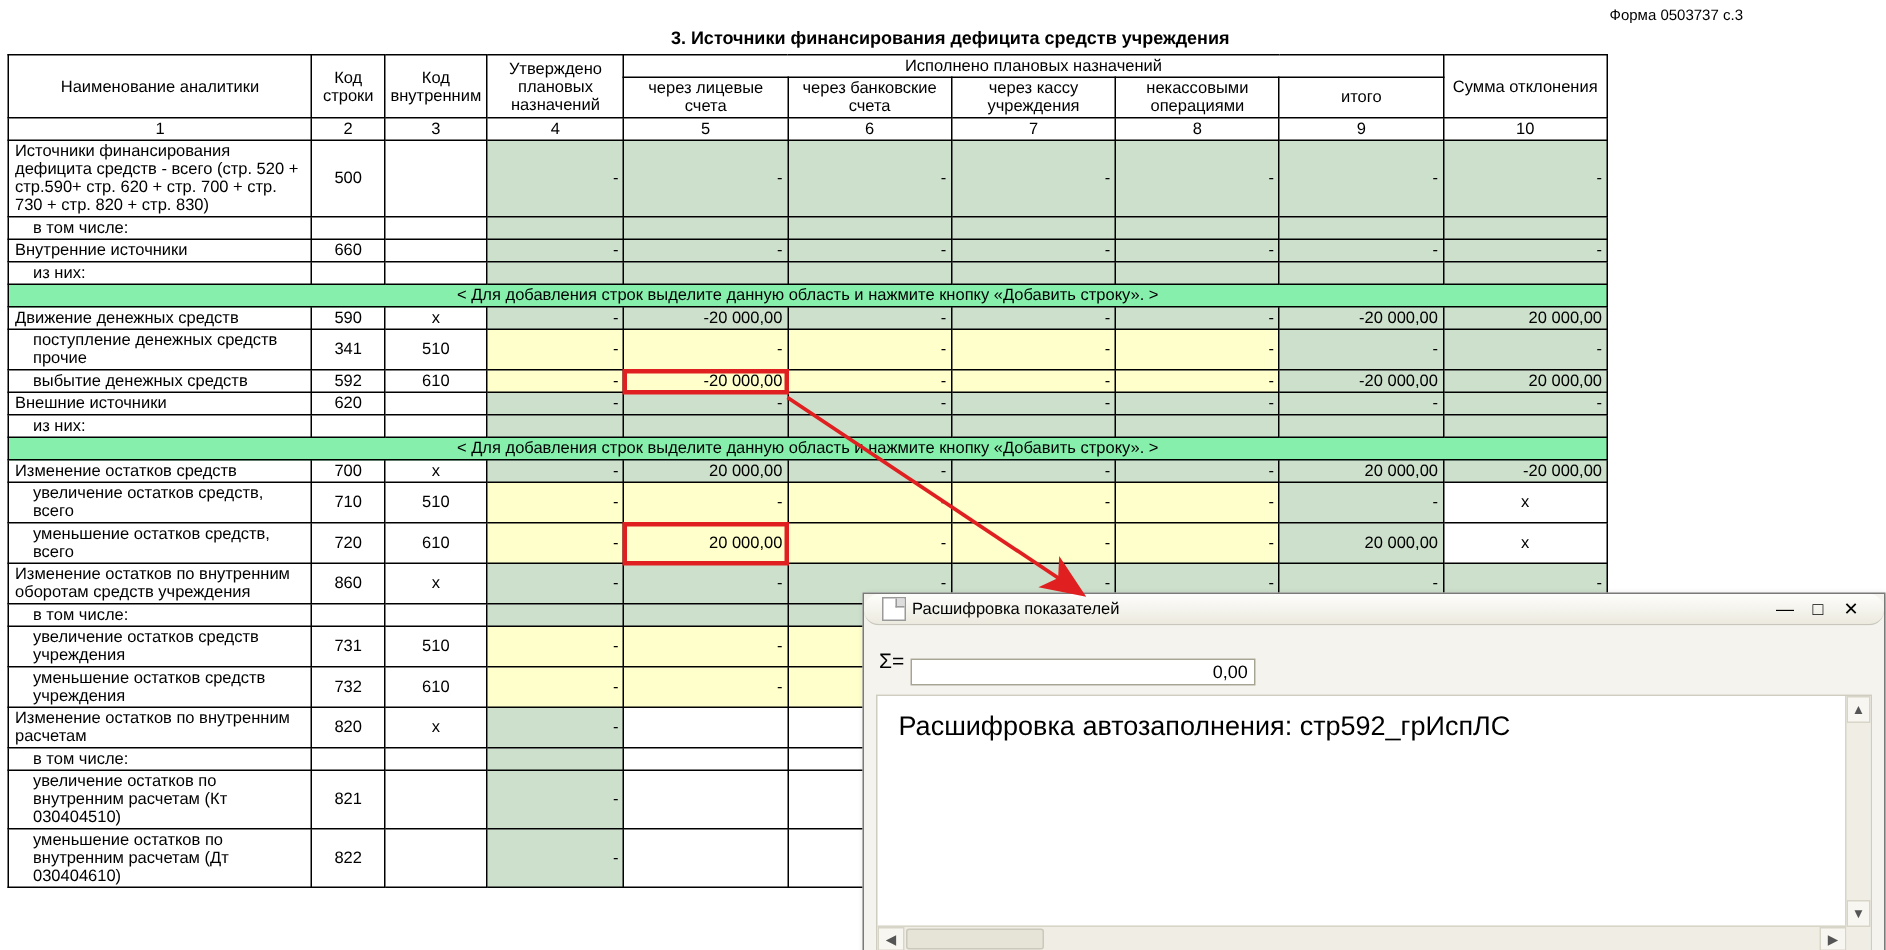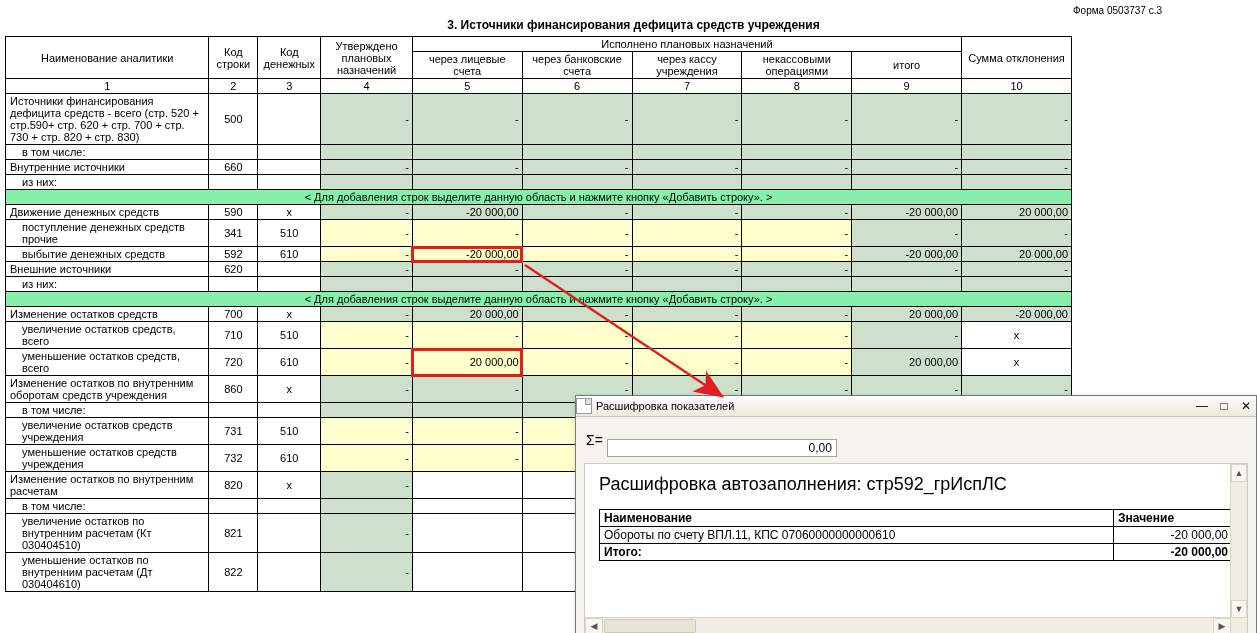--- a/index.html
+++ b/index.html
@@ -80,22 +80,23 @@
     border: 1px solid #7a7a7a;
     box-shadow: 2px 2px 5px rgba(0,0,0,0.3);
     font-size: 12px;
   }
   .titlebar {
     display: flex;
     align-items: center;
     justify-content: space-between;
     background: linear-gradient(#fdfdfb,#eceadf);
     border-bottom: 1px solid #c9c7bc;
-    padding: 2px 0;
+    padding: 2px 12px;
     font-size: 11px;
+    border-radius: 10px;
   }
   .tb-left { display:flex; align-items:center; gap:4px;}
   .doc-icon {
     width:14px;height:14px;display:inline-block;
     background:#fff;border:1px solid #9a9a9a;position:relative;
   }
   .doc-icon:before{content:"";position:absolute;right:0;top:0;width:5px;height:5px;background:#ddd;border-left:1px solid #9a9a9a;border-bottom:1px solid #9a9a9a;}
   .wbtns { display:flex; gap:2px;}
   .wbtn {
     width:18px;height:14px;display:flex;align-items:center;justify-content:center;
@@ -163,21 +164,21 @@
       <col style="width:108px">
     <col style="width:108px">
       <col style="width:108px">
       <col style="width:108px">
       <col style="width:108px">
   </colgroup>
   <thead>
     <tr>
       <th rowspan="2">Наименование аналитики</th>
       <th rowspan="2">Код строки</th>
-      <th rowspan="2">Код денежных</th>
+      <th rowspan="2">Код внутренним</th>
       <th rowspan="2">Утверждено плановых назначений</th>
       <th colspan="5">Исполнено плановых назначений</th>
       <th rowspan="2">Сумма отклонения</th>
     </tr>
     <tr>
       <th>через лицевые счета</th>
       <th>через банковские счета</th>
       <th>через кассу учреждения</th>
       <th>некассовыми операциями</th>
       <th>итого</th>
@@ -456,36 +457,20 @@
       <span class="wbtn">□</span>
       <span class="wbtn">✕</span>
     </div>
   </div>
   <div class="sigma-row">
     <span style="font-size:14px;">Σ=</span>
     <input type="text" value="0,00" style="">
   </div>
   <div class="scrollpane">
     <div class="sp-title">Расшифровка автозаполнения: стр592_грИспЛС</div>
-    <table class="sp-table">
-      <tbody>
-          <tr>
-        <th>Наименование</th>
-        <th style="width:110px;text-align:left">Значение</th>
-      </tr>
-      <tr>
-        <td>Обороты по счету ВПЛ.11, КПС 07060000000000610</td>
-        <td class="val">-20 000,00</td>
-      </tr>
-      <tr class="itogo">
-        <td>Итого:</td>
-        <td class="val">-20 000,00</td>
-      </tr>
-    </tbody>
-      </table>
     <div class="vscroll">
       <div class="arr">▲</div>
       <div style="flex:1"></div>
       <div class="arr" style="position:absolute;bottom:0;left:0;right:0">▼</div>
     </div>
     <div class="hscroll">
       <div class="arr">◀</div>
       <div class="thumb"></div>
       <div class="track"></div>
       <div class="arr">▶</div>

